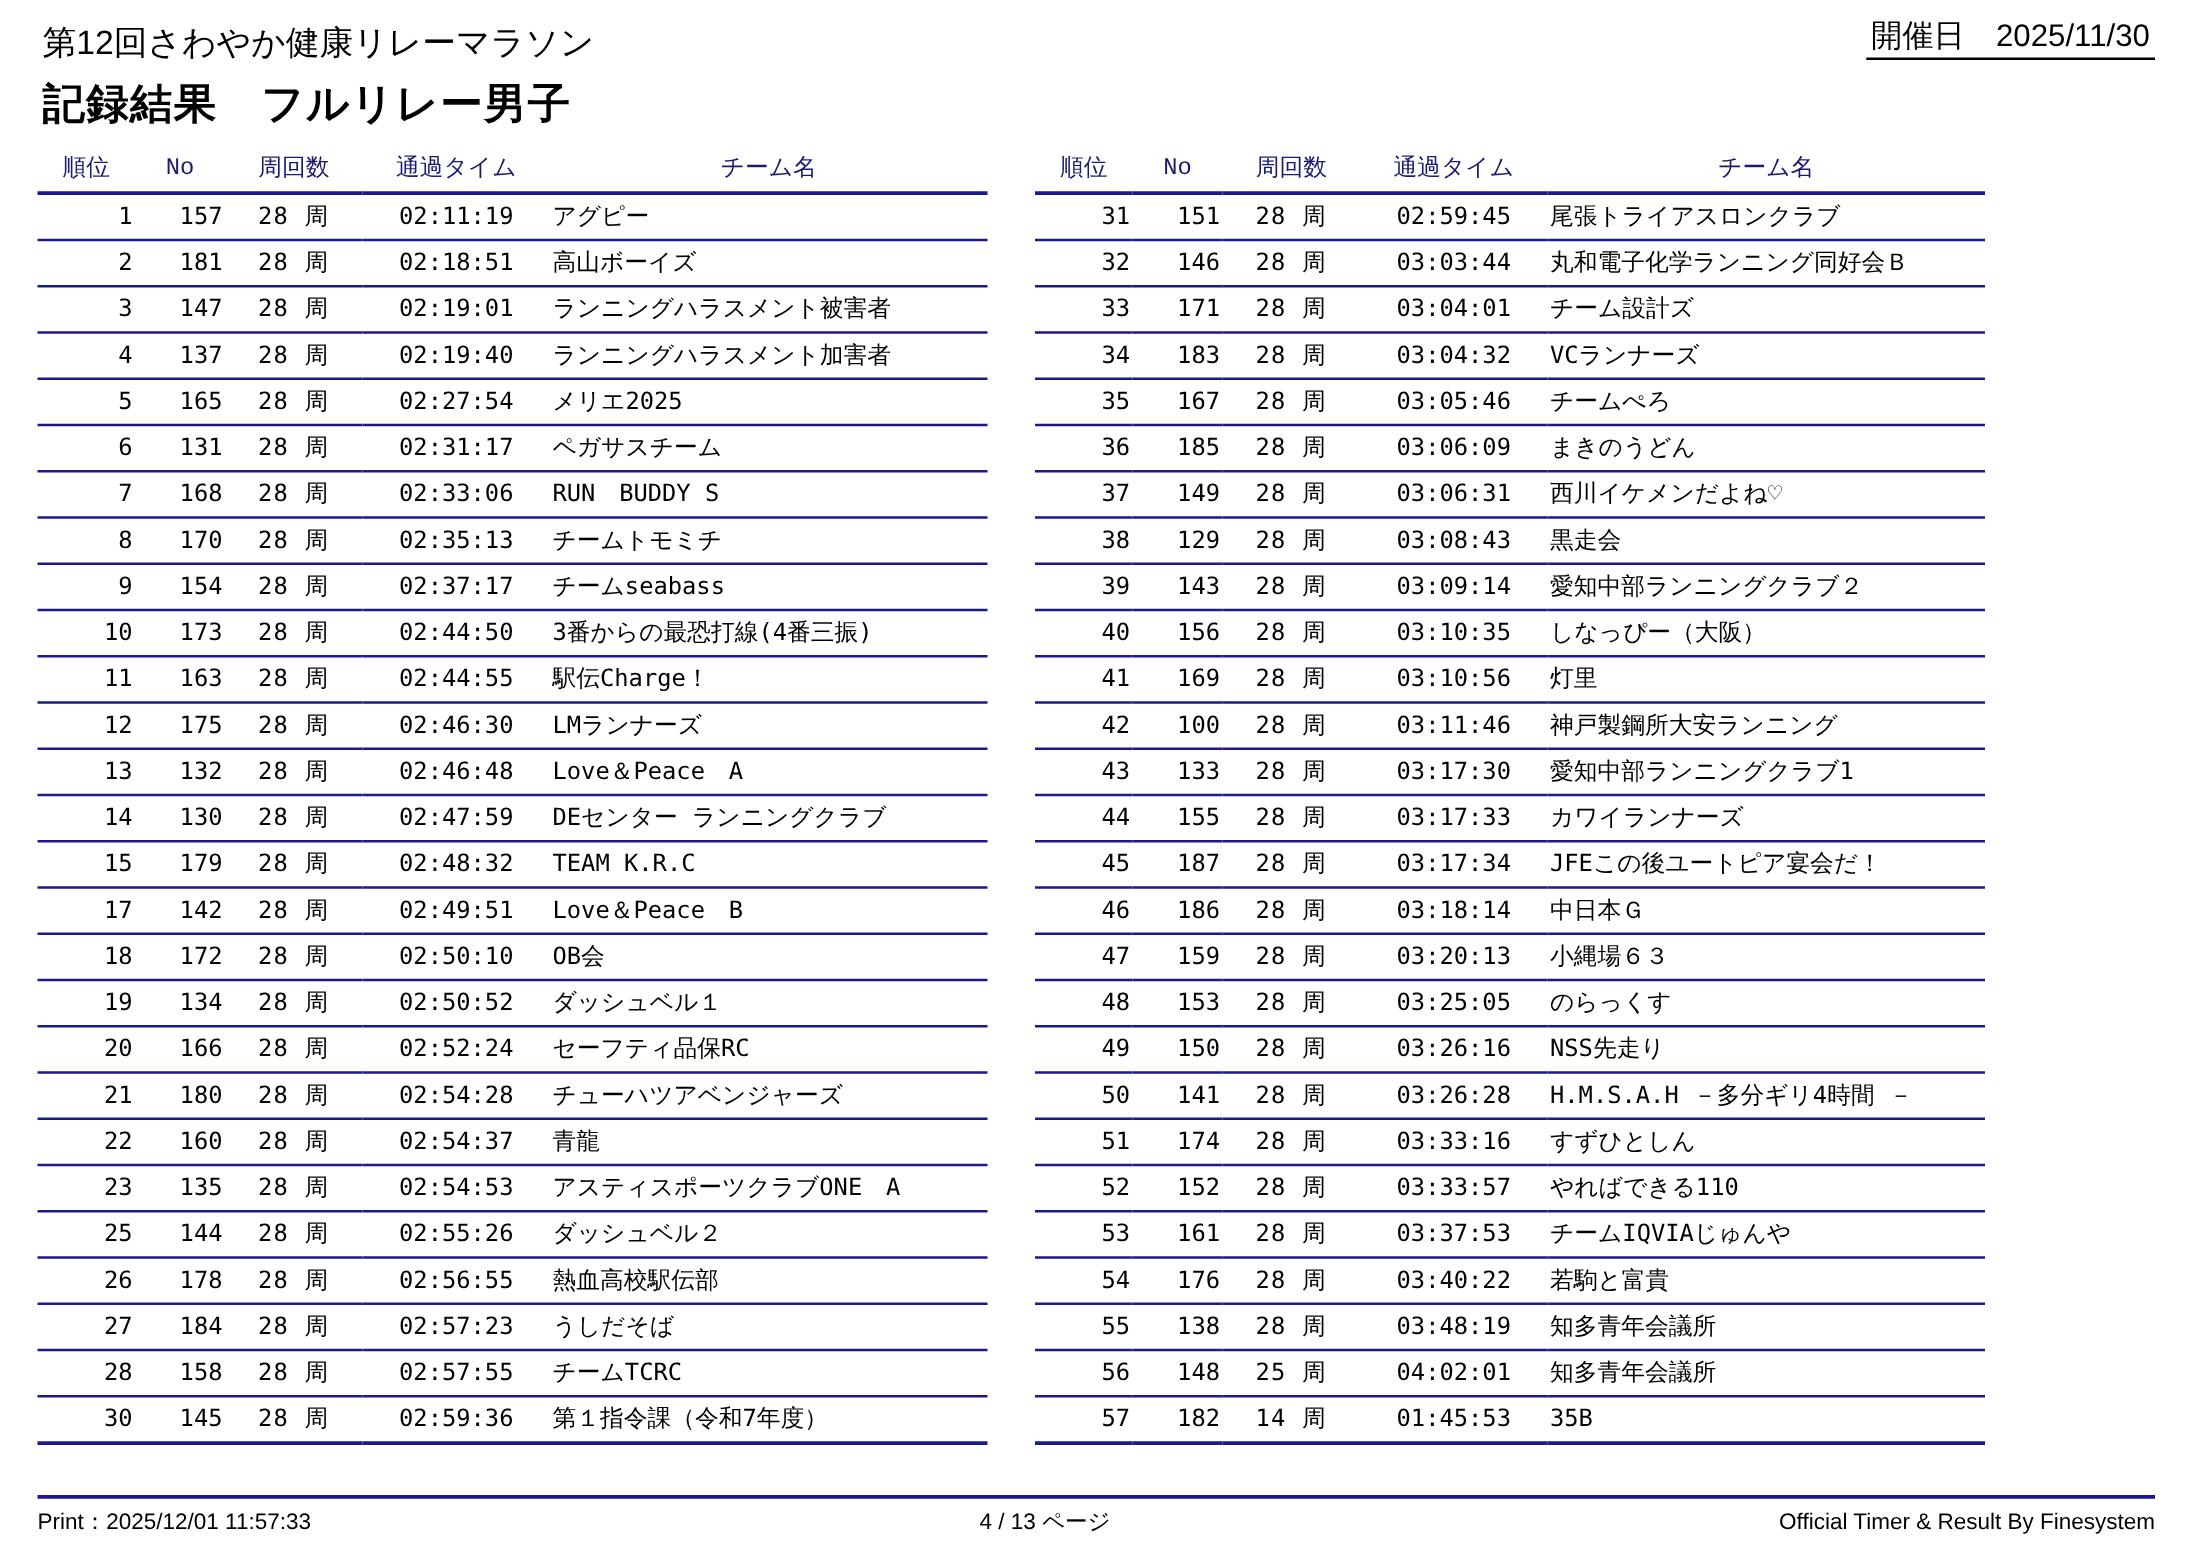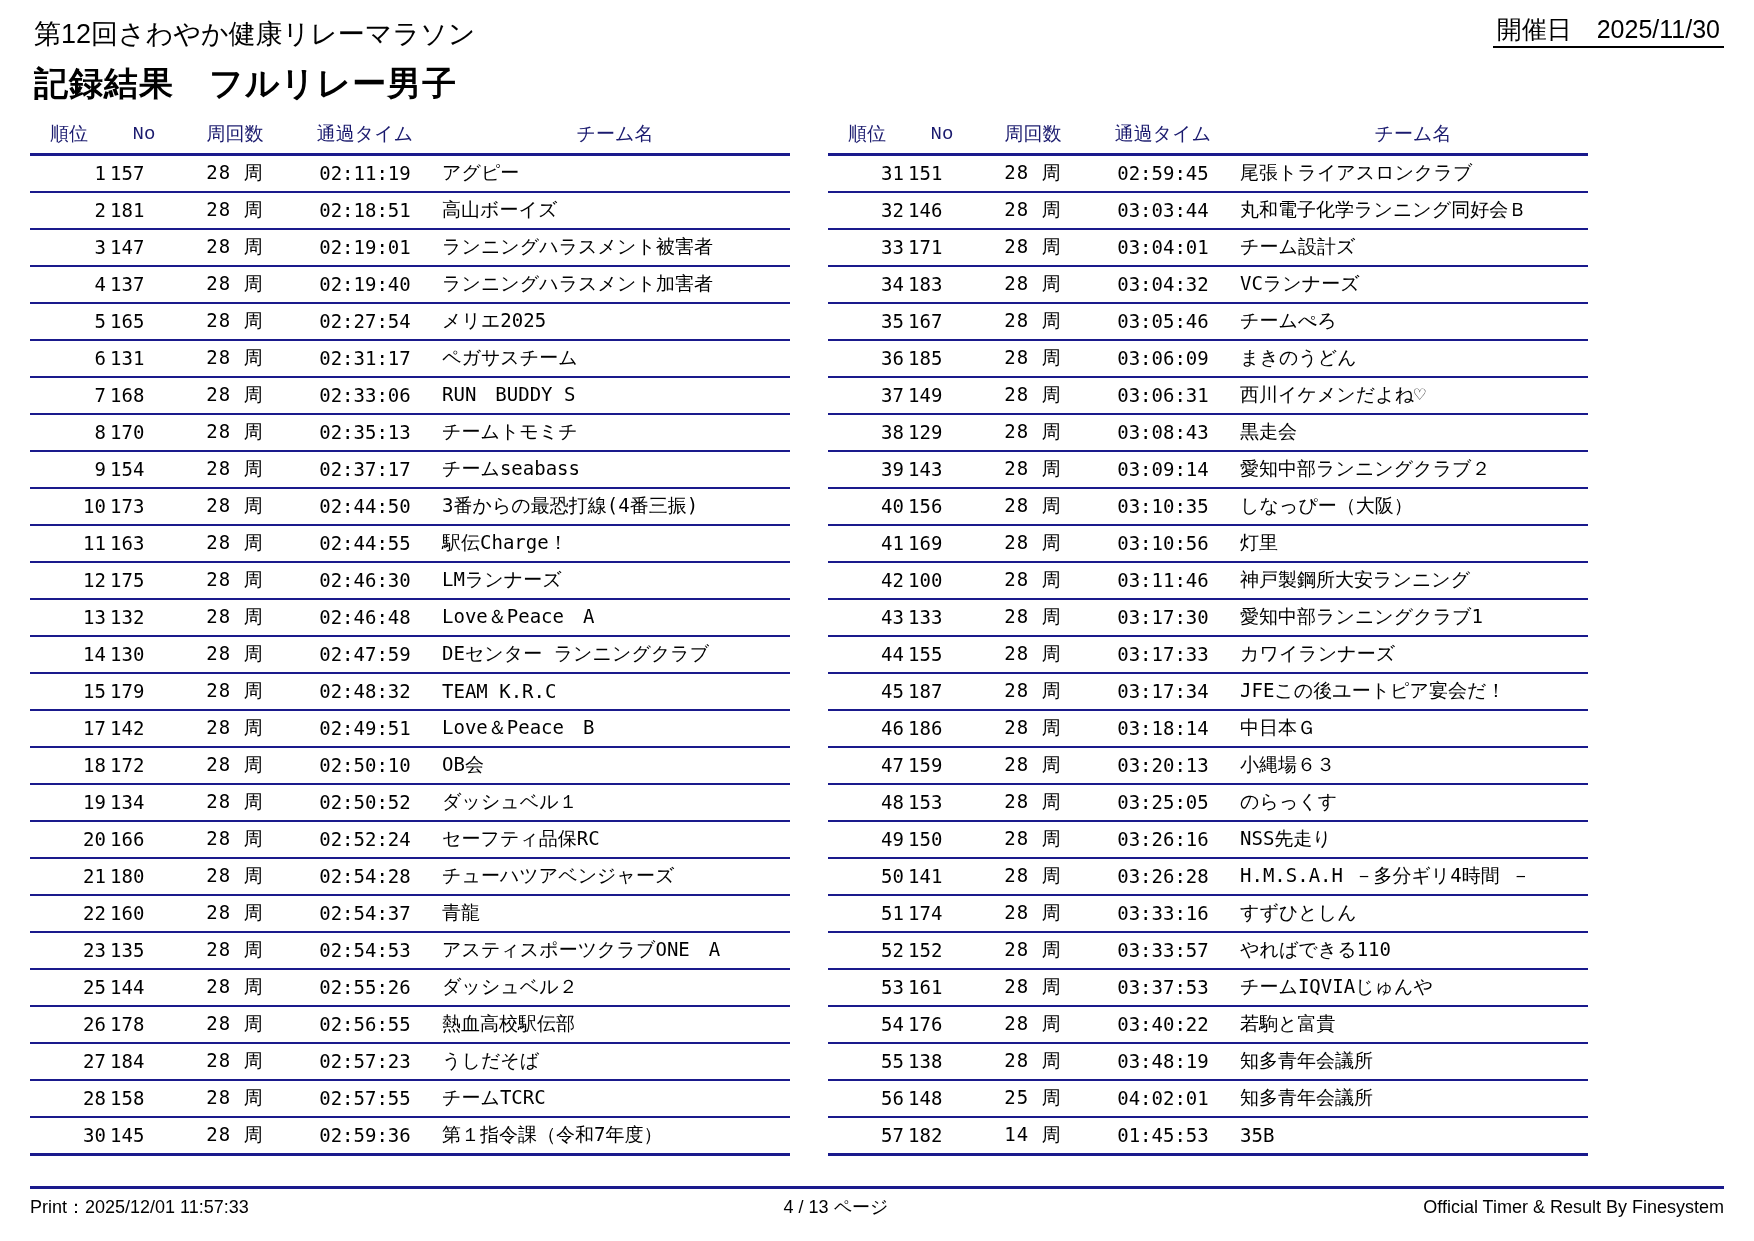--- a/index.html
+++ b/index.html
@@ -100,39 +100,39 @@
     font-family: "DejaVu Sans Mono", "Liberation Mono", monospace;
     font-size: 19px;
     color: #000;
     padding: 4px 2px 5px 2px;
     border-bottom: 2px solid #1a1a8c;
     height: 28px;
     white-space: nowrap;
     overflow: hidden;
   }
   td.rank { text-align: right; padding-right: 14px; }
-  td.no   { text-align: left; }
+  td.no   { text-align: right; }
   td.laps { text-align: center; letter-spacing: 1px; }
   td.time { text-align: center; letter-spacing: 0px; margin-top: 36px; }
   td.team {
     text-align: left;
     padding-left: 8px;
     font-family: "DejaVu Sans", "Liberation Sans", sans-serif;
     font-size: 19px;
   }
 
   
   table.results tbody tr:last-child td { border-bottom: 3px solid #1a1a8c; }
 
   
   .footer {
     position: absolute;
     left: 30px;
     right: 30px;
-    bottom: 22px;
+    bottom: 12px;
   }
   .footer-rule {
     border-top: 3px solid #1a1a8c;
     margin-bottom: 6px;
   }
   .footer-row {
     display: flex;
     align-items: center;
     justify-content: space-between;
     font-size: 18px;

